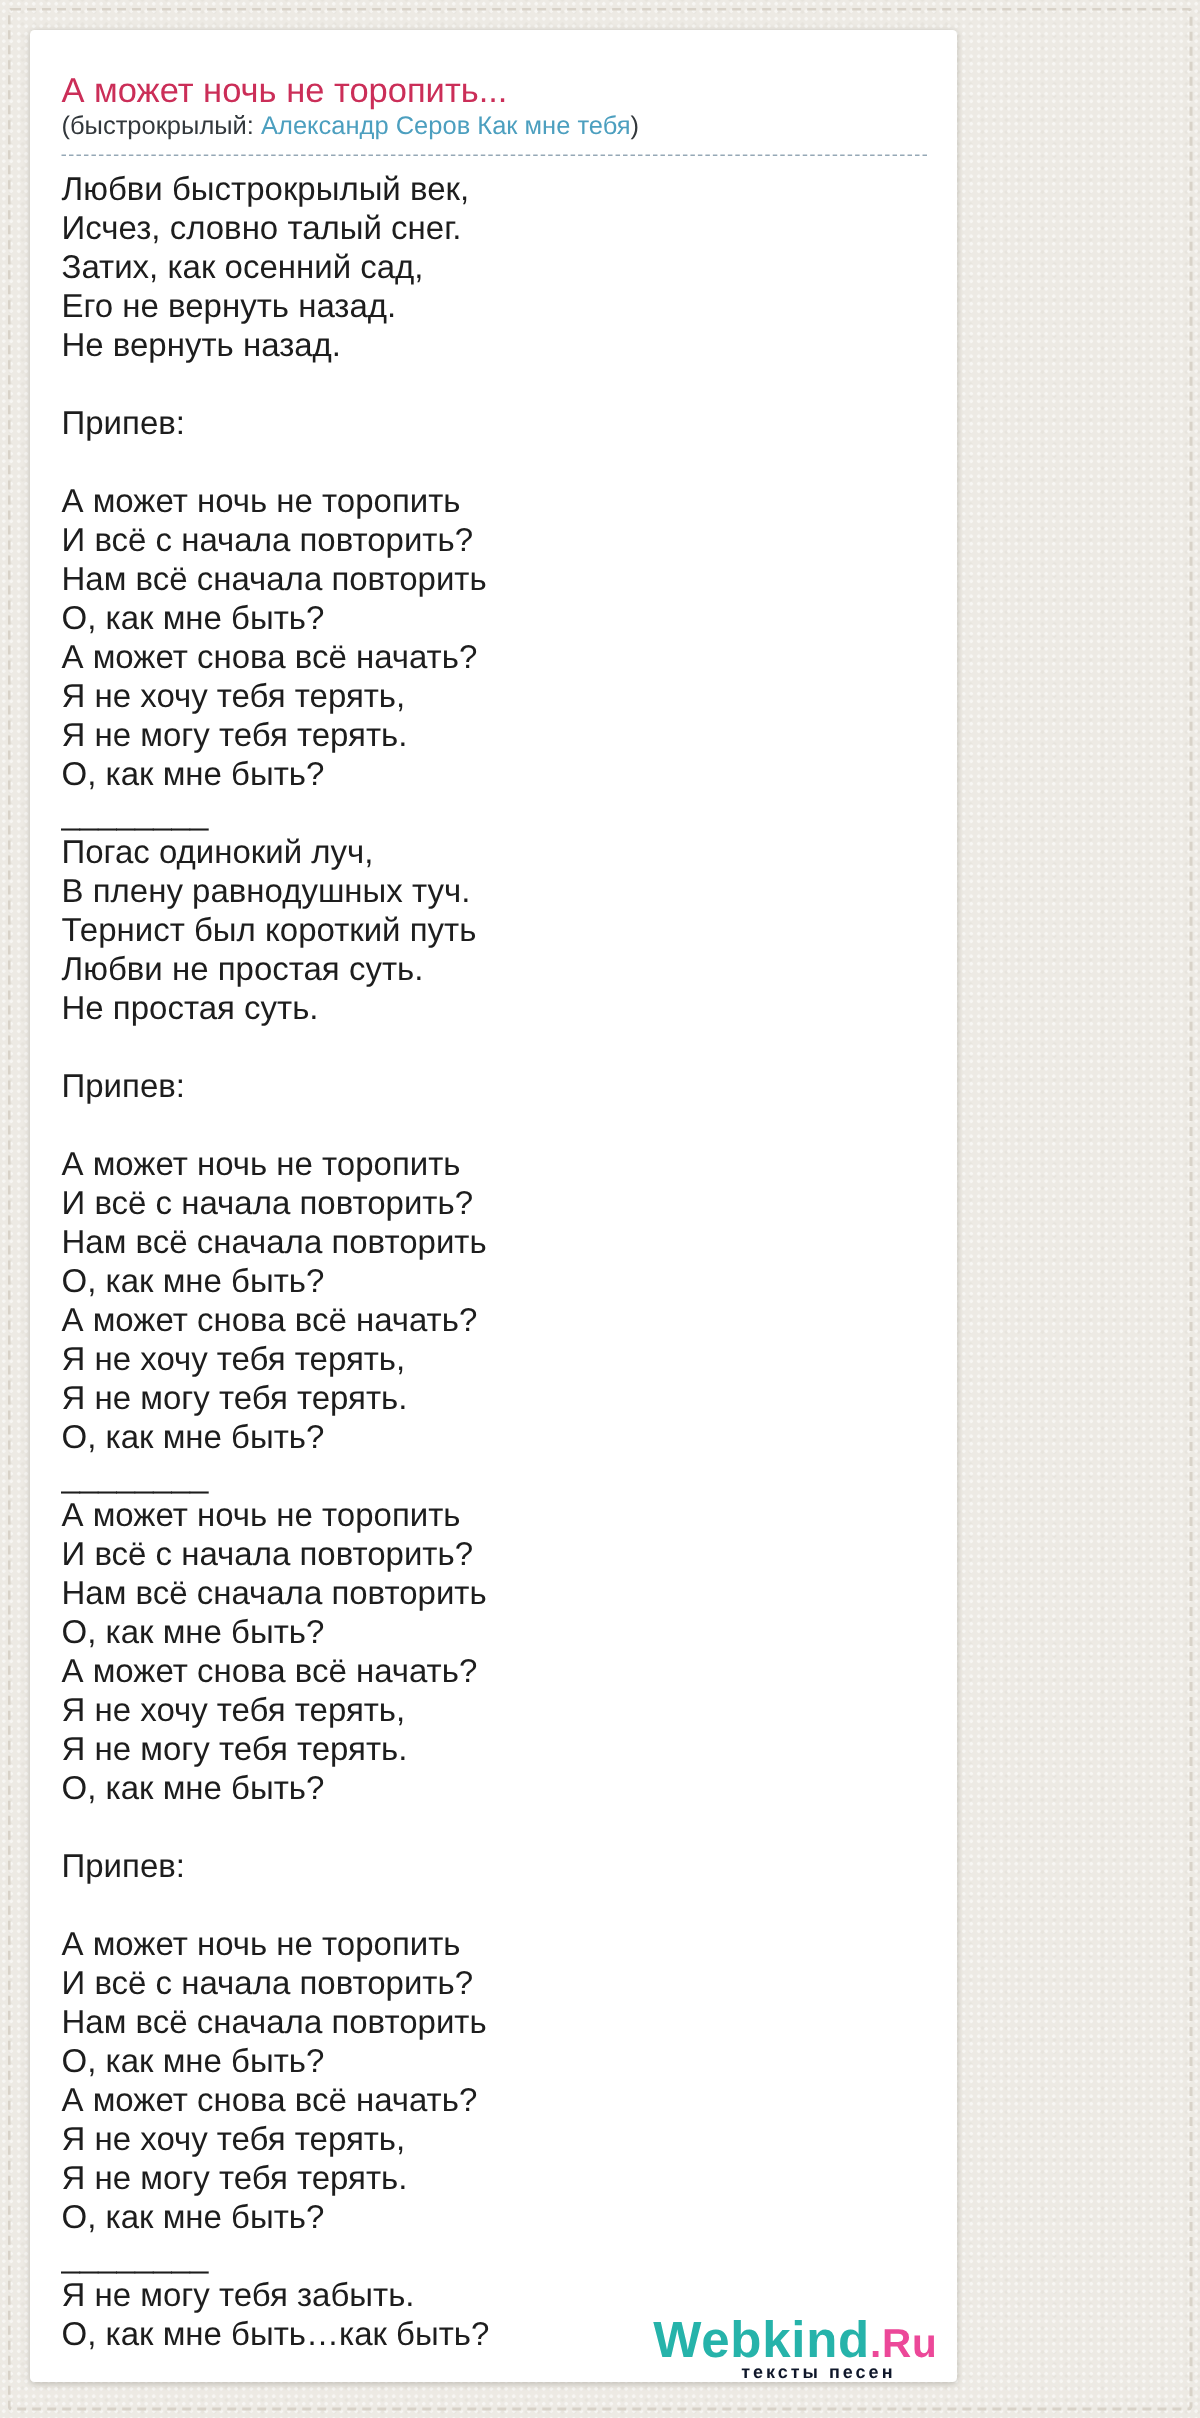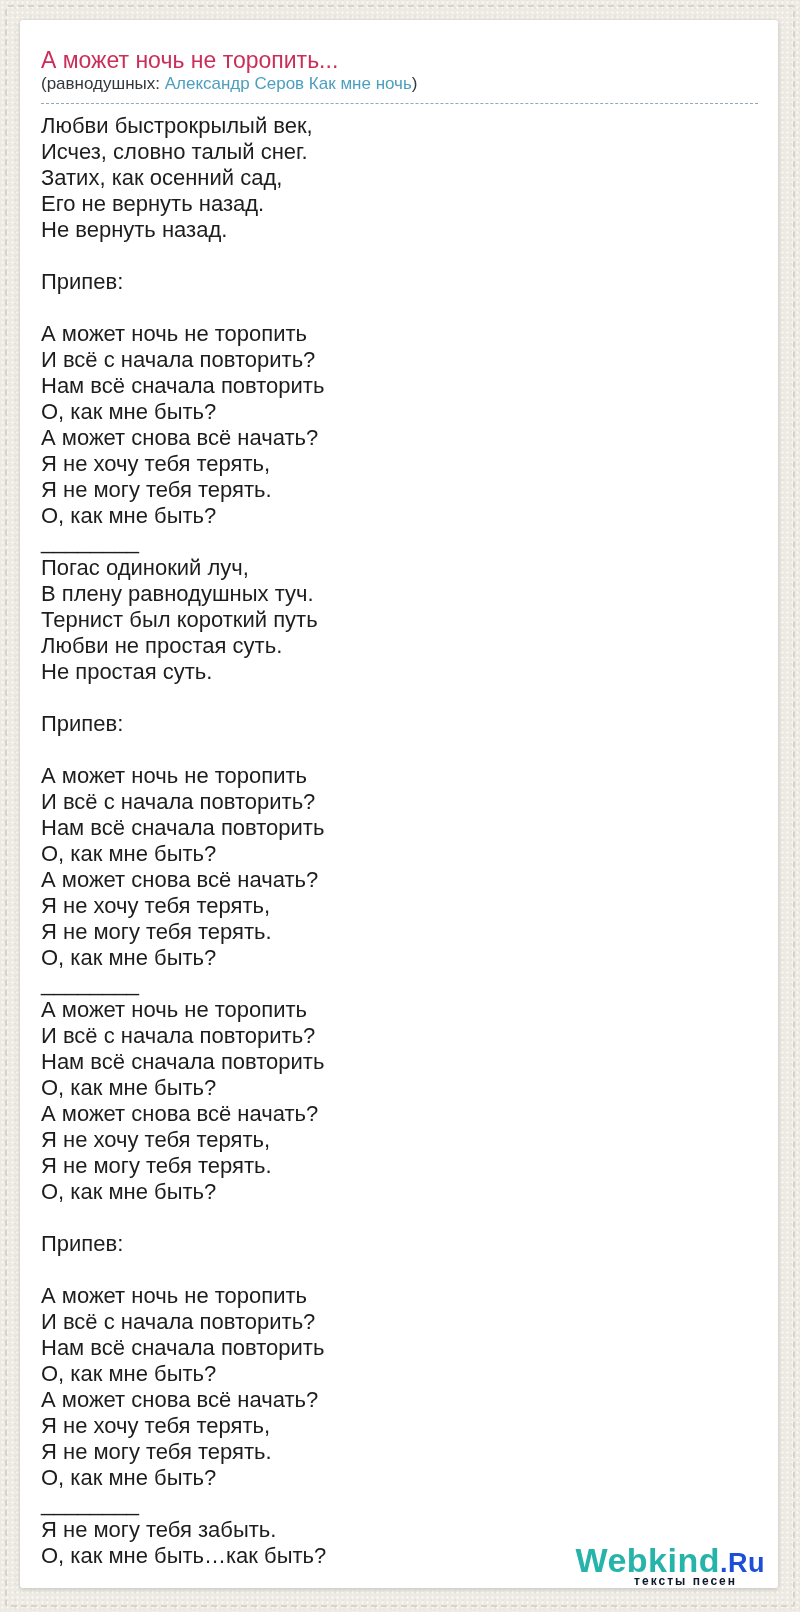--- a/index.html
+++ b/index.html
@@ -23,21 +23,21 @@
     position: absolute;
     inset: 5px;
     border: 2px dashed #d8d2c8;
     border-radius: 3px;
     pointer-events: none;
   }
   .card {
     position: absolute;
     left: 20px;
     top: 20px;
-    width: 758px;
+    width: 618px;
     height: 1568px;
     background: #ffffff;
     border-radius: 3px;
     box-shadow: 0 1px 4px rgba(60,55,45,0.25);
     box-sizing: border-box;
     padding: 26px 20px 0 21px;
   }
   .song-header {
     border-bottom: 1px dashed #95a8b6;
     padding-bottom: 9px;
@@ -79,41 +79,41 @@
     font-weight: bold;
     letter-spacing: 0.5px;
   }
   .logo-main {
     font-size: 34px;
     color: #26b3aa;
     margin-top: 32px;
   }
   .logo-tld {
     font-size: 27px;
-    color: #1d4ed8;
+    color: #ec4899;
   }
   .logo-tagline {
     margin-top: -2px;
     padding-right: 28px;
     font-size: 12px;
     font-weight: bold;
     letter-spacing: 2px;
     color: #0f172a;
   }
 </style>
 </head>
 <body>
 
 <div class="stitch-frame"></div>
 
 <div class="card">
 
   <div class="song-header">
     <h1 class="song-title">А может ночь не торопить...</h1>
-    <div class="artist-line"><span>(равнодушных: </span><a class="artist-link">Александр Серов Как мне ночь</a><span>)</span></div>
+    <div class="artist-line"><span>(быстрокрылый: </span><a class="artist-link">Александр Серов Как мне тебя</a><span>)</span></div>
   </div>
 
   <div class="lyrics">Любви быстрокрылый век,
 Исчез, словно талый снег.
 Затих, как осенний сад,
 Его не вернуть назад.
 Не вернуть назад.
 
 Припев:
 

